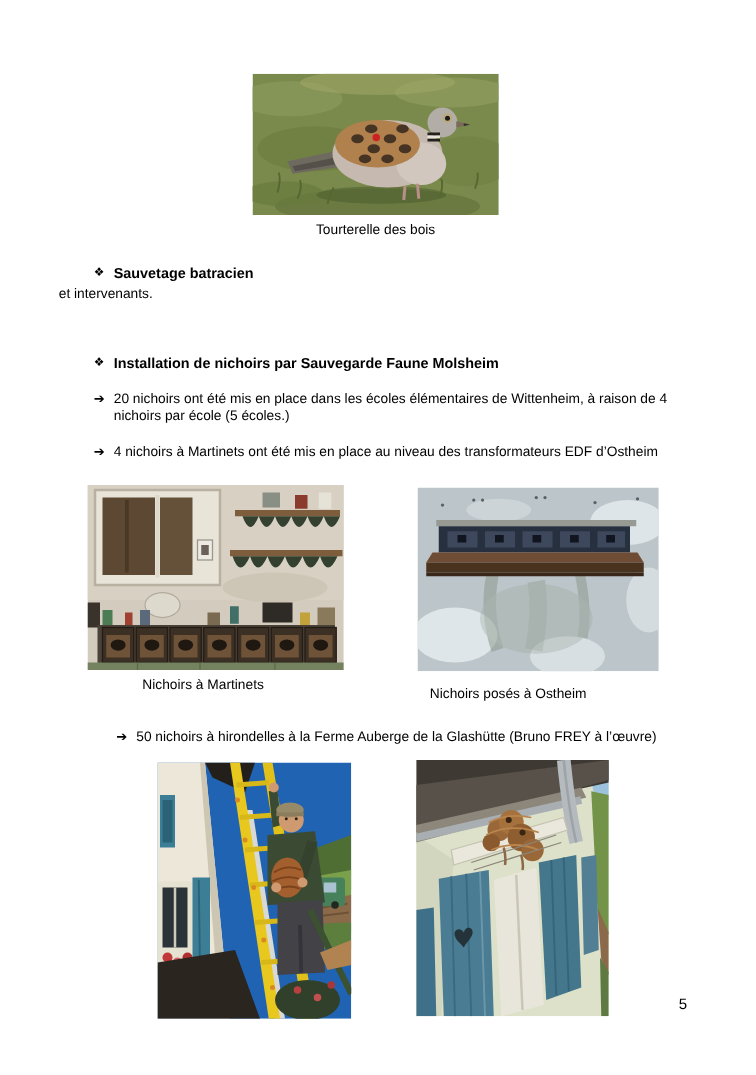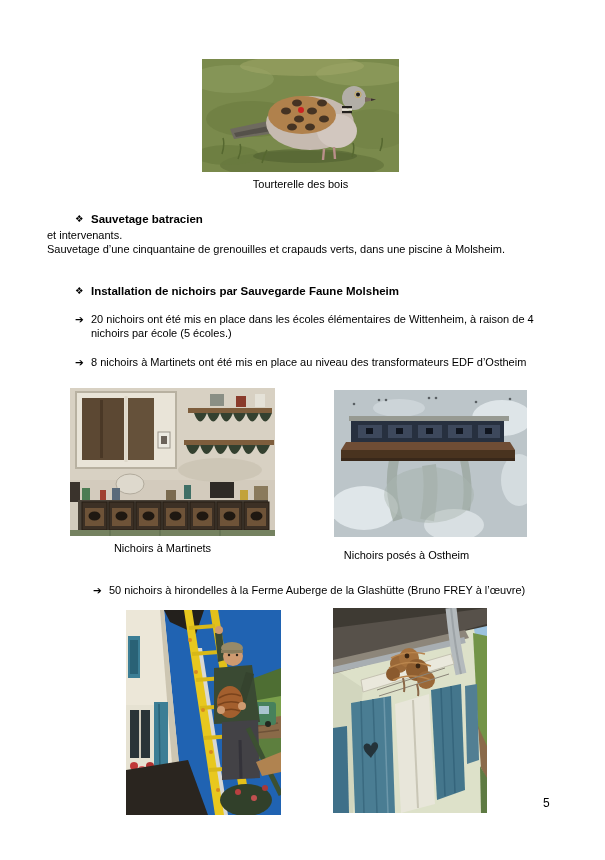--- a/index.html
+++ b/index.html
@@ -64,39 +64,38 @@
     </svg>
   </figure>
   <div class="abs caption" style="left:202px;top:177px;width:197px">Tourterelle des bois</div>
 
   <div class="abs heading" style="left:75px;top:212px">
     <span class="bullet-glyph">❖</span>
     <span>Sauvetage batracien</span>
   </div>
   <div class="abs" style="left:47px;top:228px">
     <div class="body-line">et intervenants.</div>
-    <div class="body-line">Sauvetage d’une cinquantaine de grenouilles et crapauds verts, dans une piscine à Molsheim.</div>
   </div>
 
   <div class="abs heading" style="left:75px;top:284px">
     <span class="bullet-glyph">❖</span>
     <span>Installation de nichoirs par Sauvegarde Faune Molsheim</span>
   </div>
 
   <div class="abs" style="left:75px;top:312px;display:flex">
     <span class="bullet-glyph">➔</span>
     <div>
       <div class="body-line">20 nichoirs ont été mis en place dans les écoles élémentaires de Wittenheim, à raison de 4</div>
       <div class="body-line">nichoirs par école (5 écoles.)</div>
     </div>
   </div>
 
   <div class="abs" style="left:75px;top:355px;display:flex">
     <span class="bullet-glyph">➔</span>
-    <div class="body-line">8 nichoirs à Martinets ont été mis en place au niveau des transformateurs EDF d’Ostheim</div>
+    <div class="body-line">4 nichoirs à Martinets ont été mis en place au niveau des transformateurs EDF d’Ostheim</div>
   </div>
 
   <figure class="abs photo" style="left:70px;top:388px;width:205px;height:148px">
     <svg width="205" height="148" viewBox="0 0 205 148" preserveAspectRatio="none">
       <rect width="205" height="148" fill="#d3cbbd"></rect>
       <rect x="0" y="0" width="205" height="92" fill="#d8d1c3"></rect>
       <ellipse cx="150" cy="82" rx="42" ry="12" fill="#cbc3b3" opacity=".8"></ellipse>
       <g>
         <rect x="6" y="4" width="100" height="76" fill="#e9e4d8" stroke="#b8b1a1" stroke-width="2"></rect>
         <rect x="12" y="10" width="42" height="62" fill="#5c4833"></rect>

